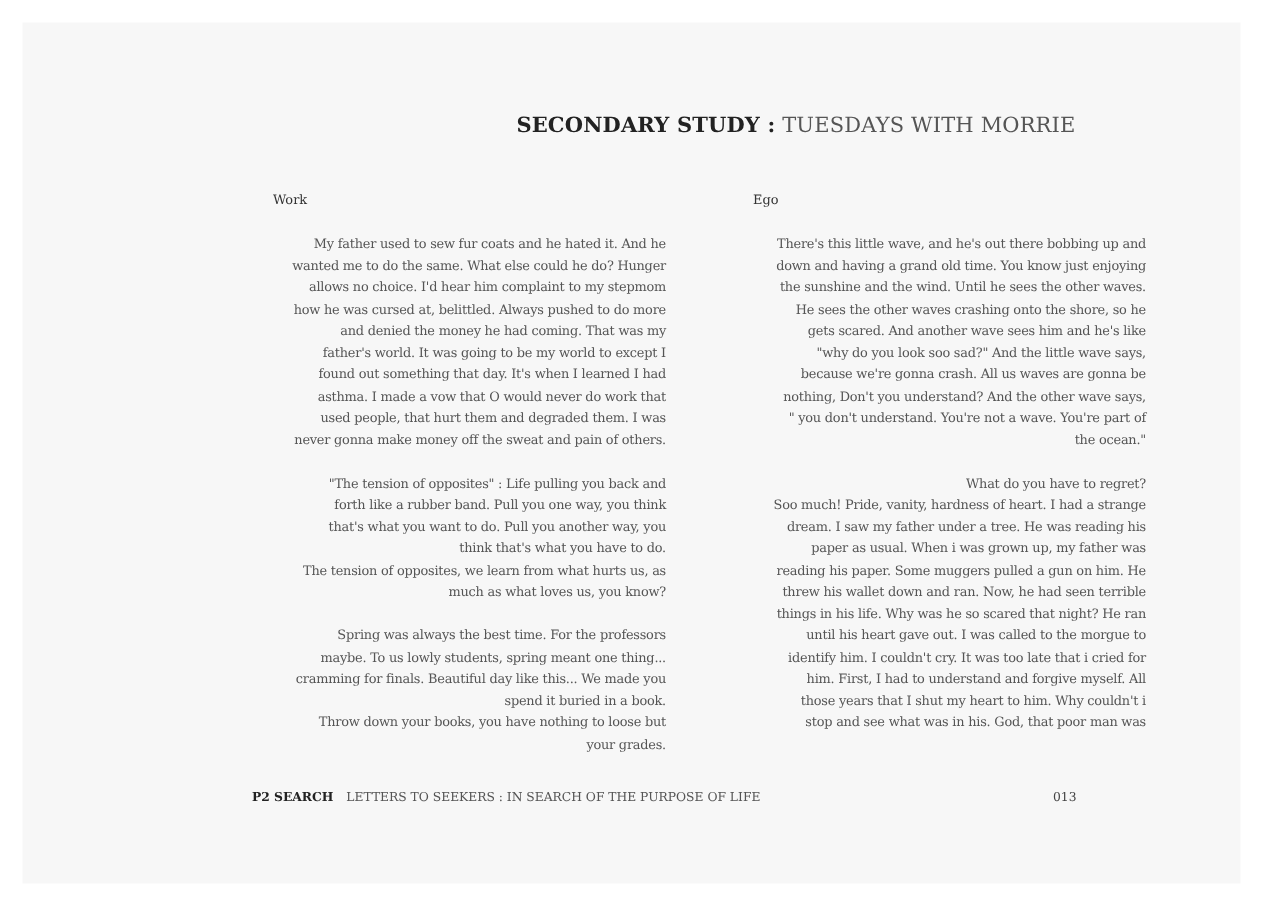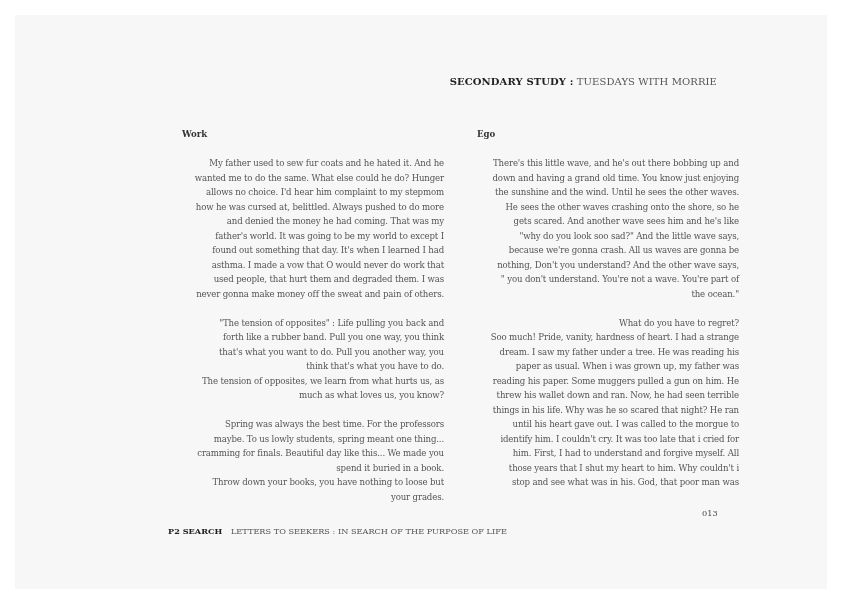--- a/index.html
+++ b/index.html
@@ -19,44 +19,44 @@
       left: 15px;
       top: 15px;
       width: 812px;
       height: 574px;
       background: #f7f7f7;
     }
     .header {
       position: absolute;
       top: 76px;
       right: 125px;
-      font-size: 10px;
+      font-size: 14px;
       letter-spacing: 0.1px;
       color: #333;
       white-space: nowrap;
     }
     .header .bold {
       font-weight: bold;
       color: #222;
     }
     .header .light {
       color: #555;
     }
     .column {
       position: absolute;
       top: 127px;
       width: 262px;
       font-size: 8.6px;
       line-height: 14.5px;
       color: #555;
     }
     .col-left { left: 182px; }
-    .col-right { left: 477px; }
+    .col-right { left: 502px; }
     .heading {
-      font-weight: bold;
+      font-weight: normal;
       color: #333;
       margin: 0 0 14.5px 0;
       font-size: 8.6px;
     }
     .para {
       margin: 0 0 14.5px 0;
       white-space: pre-line;
       letter-spacing: -0.15px;
       text-align: right;
     }
@@ -71,21 +71,21 @@
     .footer .bold {
       font-weight: bold;
       color: #222;
       margin-right: 6px;
     }
     .footer .light {
       color: #555;
     }
     .page-number {
       position: absolute;
-      top: 508px;
+      top: 526px;
       left: 702px;
       font-size: 8.2px;
       color: #444;
     }
   </style>
 </head>
 <body>
 
 <div class="page"></div>
 

